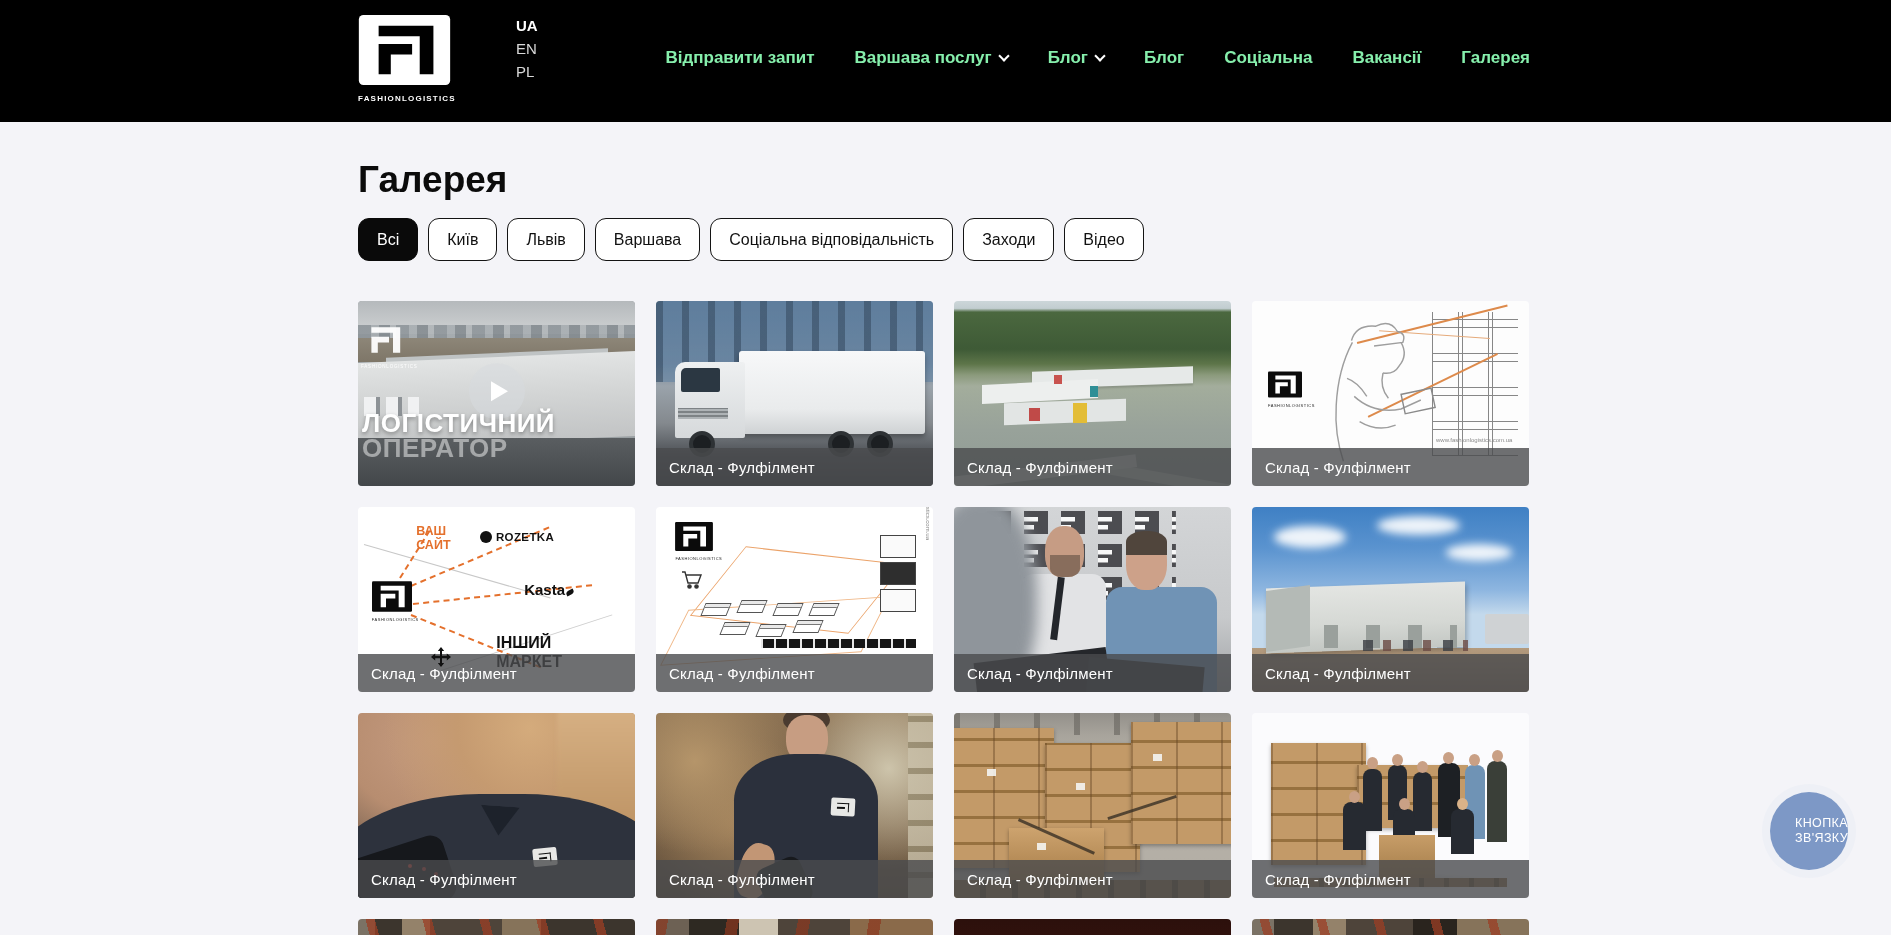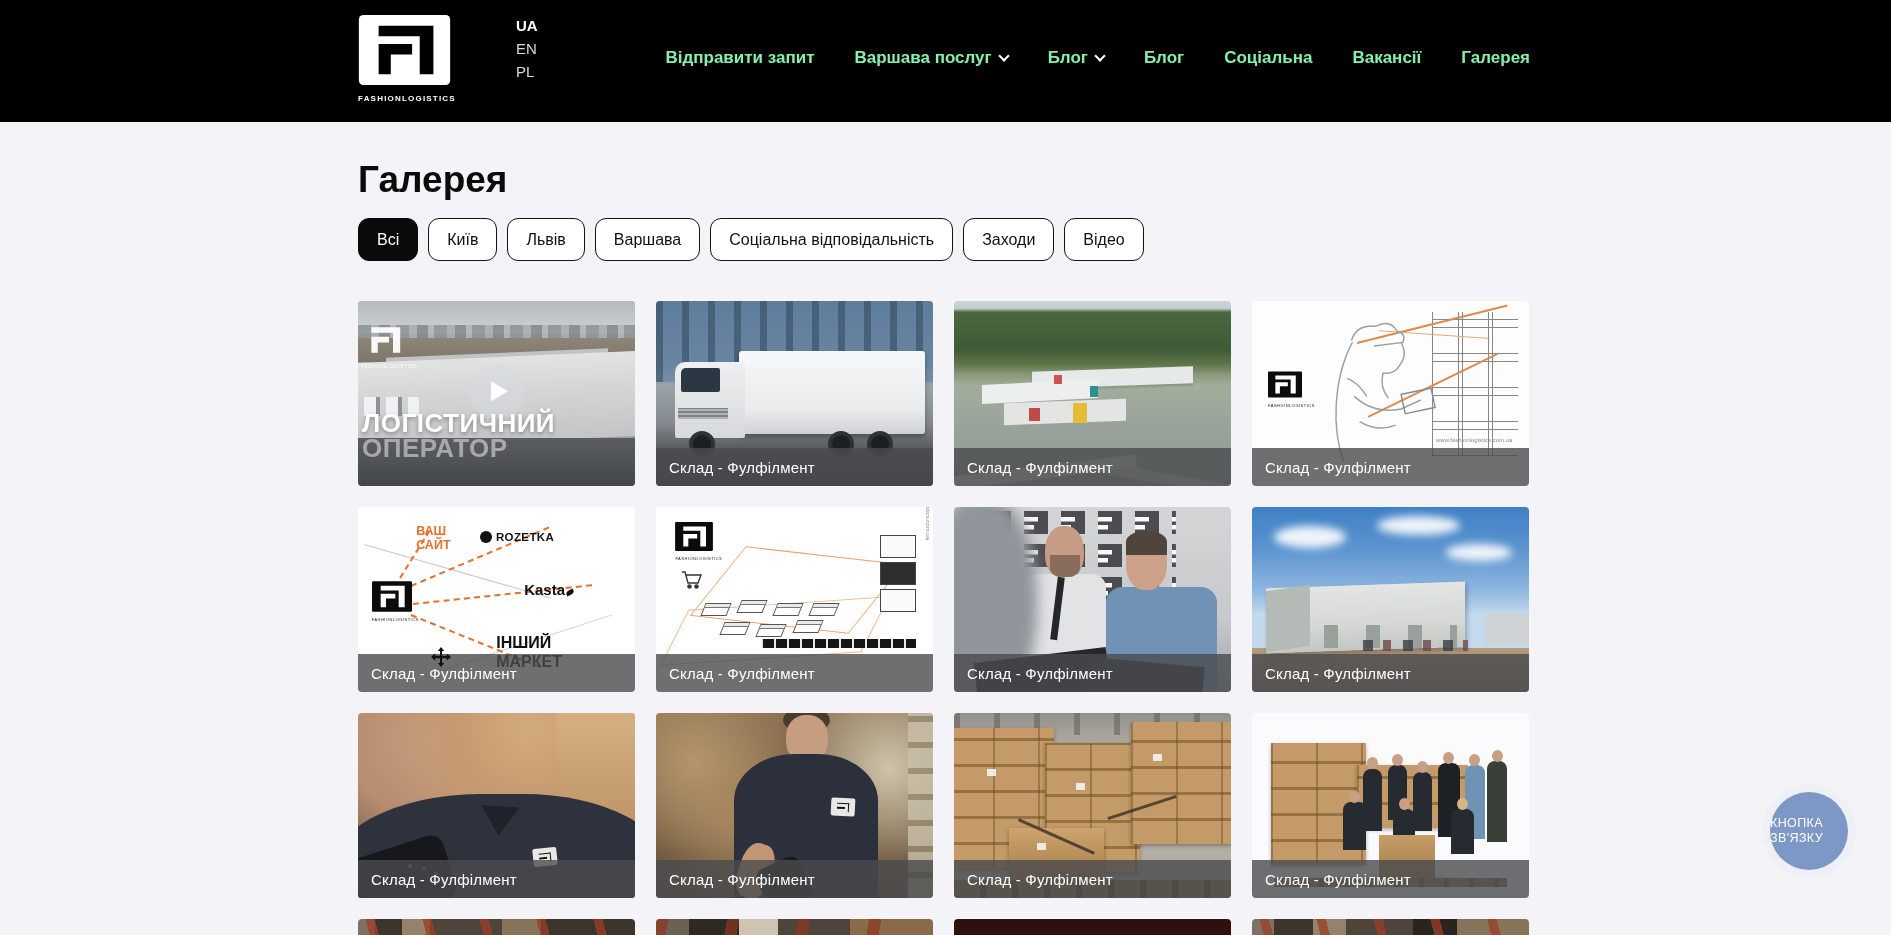--- a/index.html
+++ b/index.html
@@ -232,21 +232,21 @@
   .t16 { background: linear-gradient(90deg,#7b7265 0 8%,#3c352d 8% 22%,#94826a 22% 34%,#4e443a 34% 58%,#2a241e 58% 74%,#86735a 74% 100%); }
 
   
   .contact-halo {
     position: absolute; left: 1762px; top: 784px; width: 94px; height: 94px; border-radius: 50%;
     background: #eef0f6; display: flex; align-items: center; justify-content: center; z-index: 20;
   }
   .contact-btn {
     width: 78px; height: 78px; border-radius: 50%; background: #7d98c6; border: none; cursor: pointer;
     color: #fff; font-size: 12.5px; line-height: 15px; letter-spacing: .4px;
-    font-family: "Liberation Sans", sans-serif; text-align: left;
+    font-family: "Liberation Sans", sans-serif; text-align: right;
   }
 </style>
 </head>
 <body>
 
 <div class="header">
   <div class="header-inner">
 
     <div class="brand">
       <svg width="93" height="70" viewBox="0 0 60 46">

